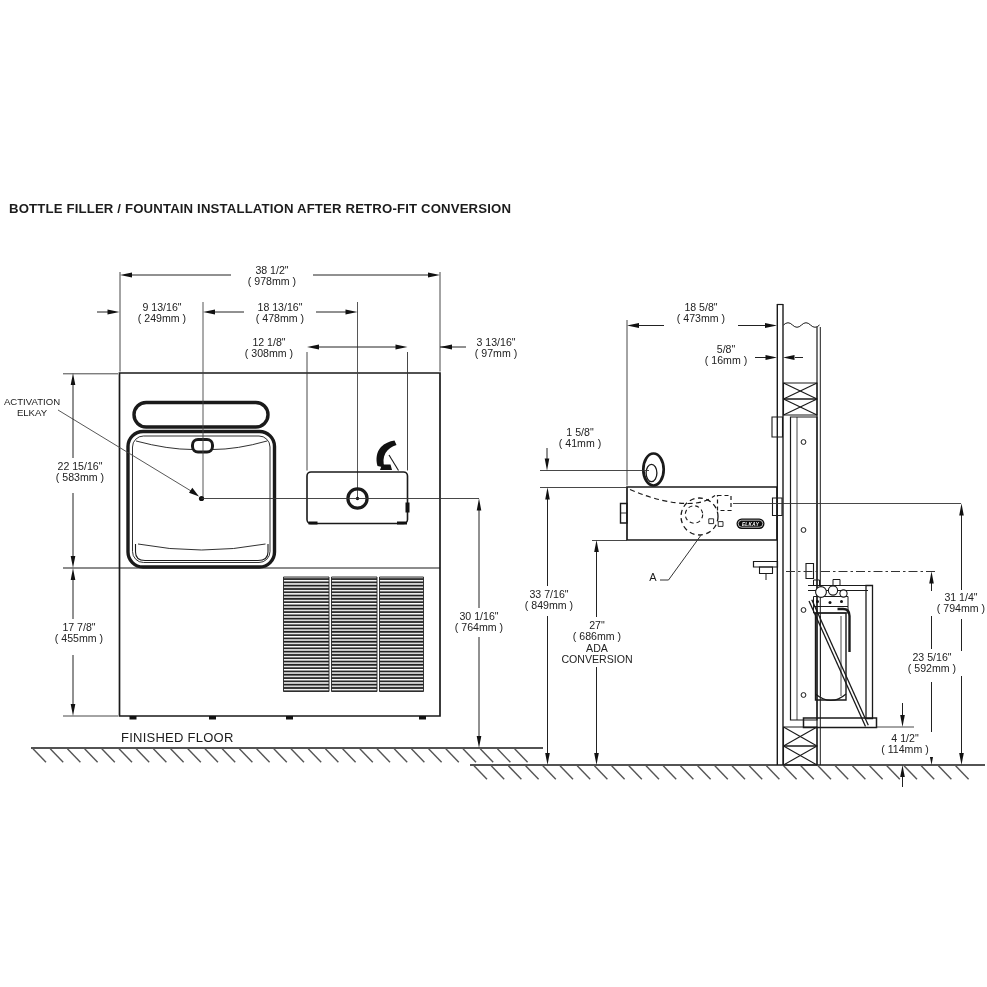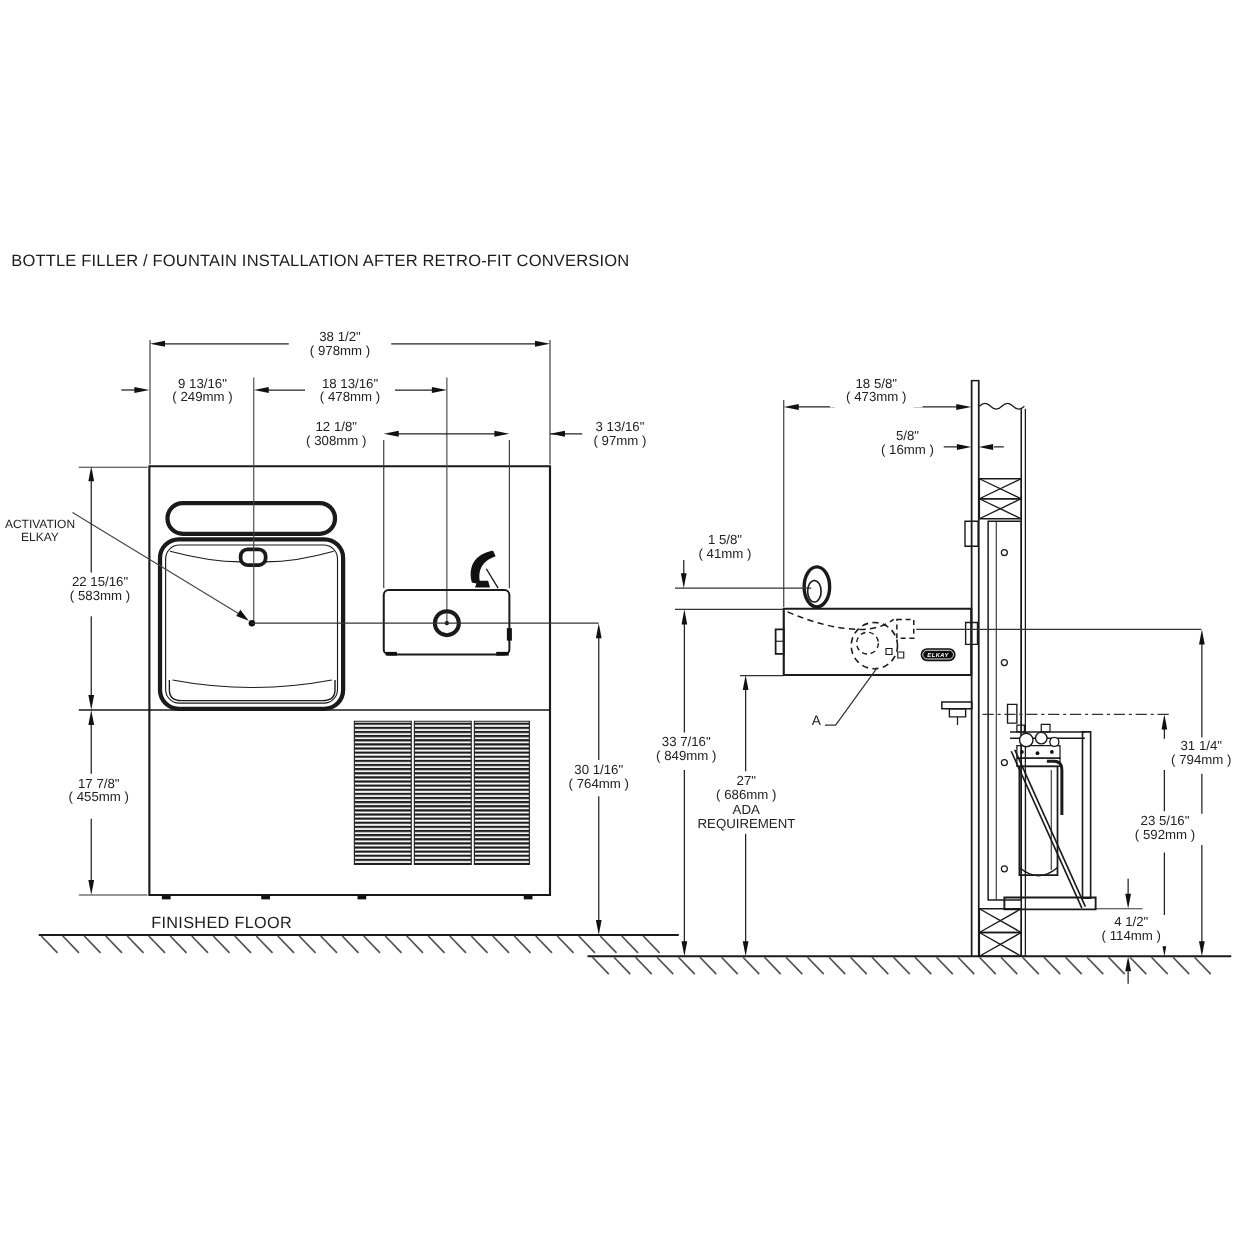--- a/index.html
+++ b/index.html
@@ -1,19 +1,19 @@
 <!DOCTYPE html>
 <html><head>
 <meta charset="utf-8">
 <style>
   html,body{margin:0;padding:0;background:#fff;}
   #stage{position:relative;width:987px;height:987px;background:#fff;overflow:hidden;
          font-family:"Liberation Sans", sans-serif;color:#1c1c1c;}
   #drawing{position:absolute;left:0;top:0;}
-  .title{position:absolute;left:9px;top:201px;font-size:13.2px;font-weight:normal;
+  .title{position:absolute;left:9px;top:201px;font-size:13.2px;font-weight:bold;
          letter-spacing:.15px;white-space:nowrap;}
   .dim{position:absolute;text-align:center;font-size:10.6px;line-height:11.3px;
        background:#fff;color:#222;white-space:nowrap;padding:1px 0;}
   .dim.small{font-size:9.6px;line-height:10.6px;}
   .floorlbl{position:absolute;font-size:13px;letter-spacing:.25px;background:transparent;text-align:right;}
   .alabel{position:absolute;font-size:11px;background:#fff;}
   svg line, svg path, svg rect, svg circle, svg ellipse{vector-effect:non-scaling-stroke;}
 </style>
 </head>
 <body>
@@ -344,21 +344,21 @@
       <div>( 583mm )</div>
 </div>
 <div class="dim" style="left:43px;top:621px;width:72px;">
   <div>17 7/8"</div>
       <div>( 455mm )</div>
 </div>
 <div class="dim" style="left:447px;top:610px;width:64px;">
   <div>30 1/16"</div>
       <div>( 764mm )</div>
 </div>
-<div class="dim small" style="left:0px;top:414px;width:64px;background:transparent;">
+<div class="dim small" style="left:0px;top:396px;width:64px;background:transparent;">
   <div>ACTIVATION</div>
       <div>ELKAY</div>
 </div>
 <div class="floorlbl" style="left:121px;top:730px;">FINISHED FLOOR</div>
 
 <div class="dim" style="left:664px;top:301px;width:74px;">
   <div>18 5/8"</div>
       <div>( 473mm )</div>
 </div>
 <div class="dim" style="left:697px;top:343px;width:58px;">
@@ -370,21 +370,21 @@
       <div>( 41mm )</div>
 </div>
 <div class="dim" style="left:517px;top:588px;width:64px;">
   <div>33 7/16"</div>
       <div>( 849mm )</div>
 </div>
 <div class="dim" style="left:558px;top:619px;width:78px;">
   <div>27"</div>
       <div>( 686mm )</div>
   <div>ADA</div>
-      <div>REQUIREMENT</div>
+      <div>CONVERSION</div>
 </div>
 <div class="dim" style="left:927px;top:591px;width:68px;">
   <div>31 1/4"</div>
       <div>( 794mm )</div>
 </div>
 <div class="dim" style="left:898px;top:651px;width:68px;">
   <div>23 5/16"</div>
       <div>( 592mm )</div>
 </div>
 <div class="dim" style="left:874px;top:732px;width:62px;">

